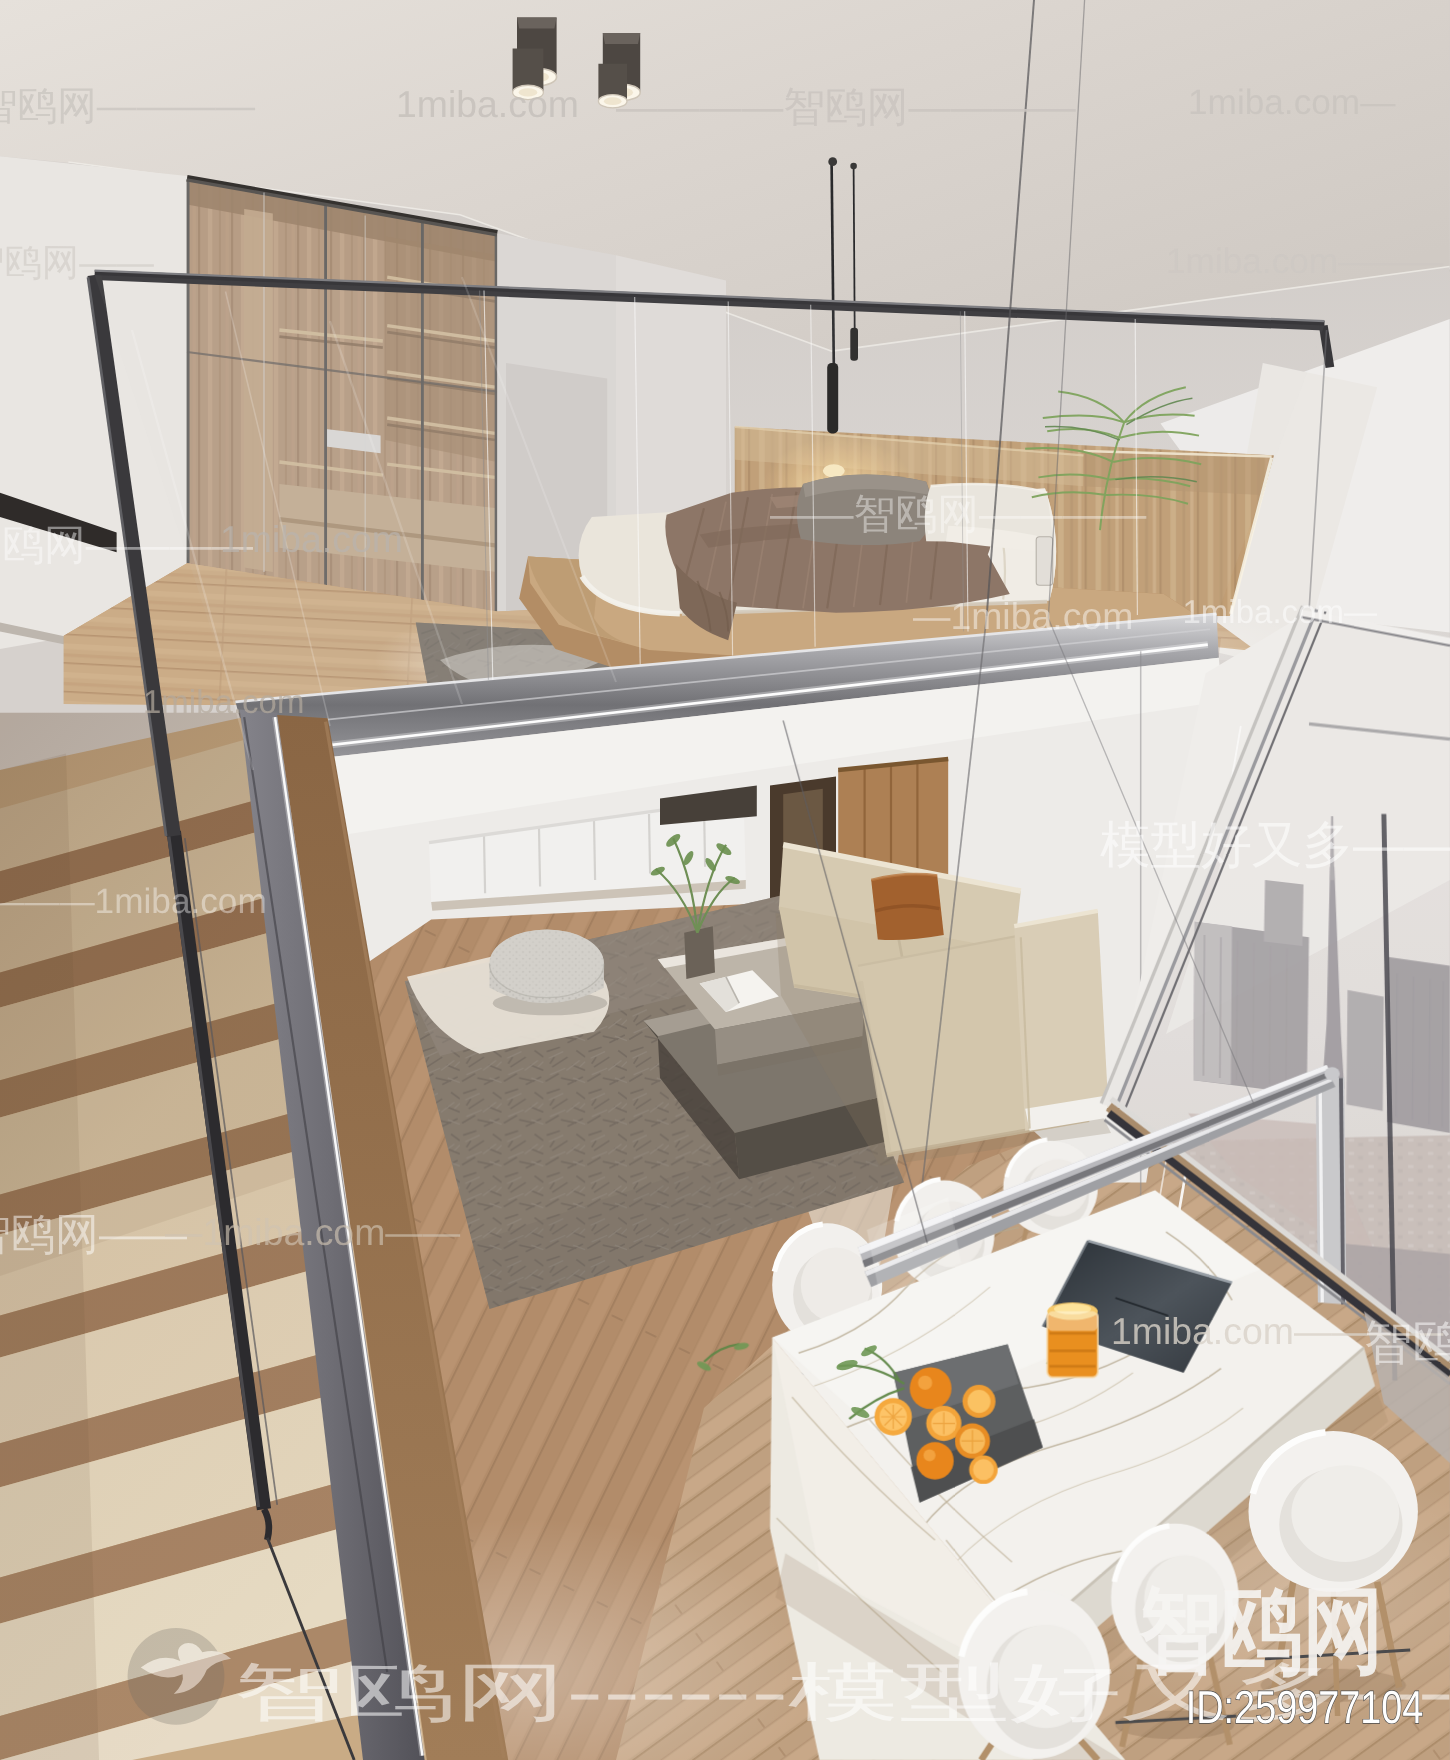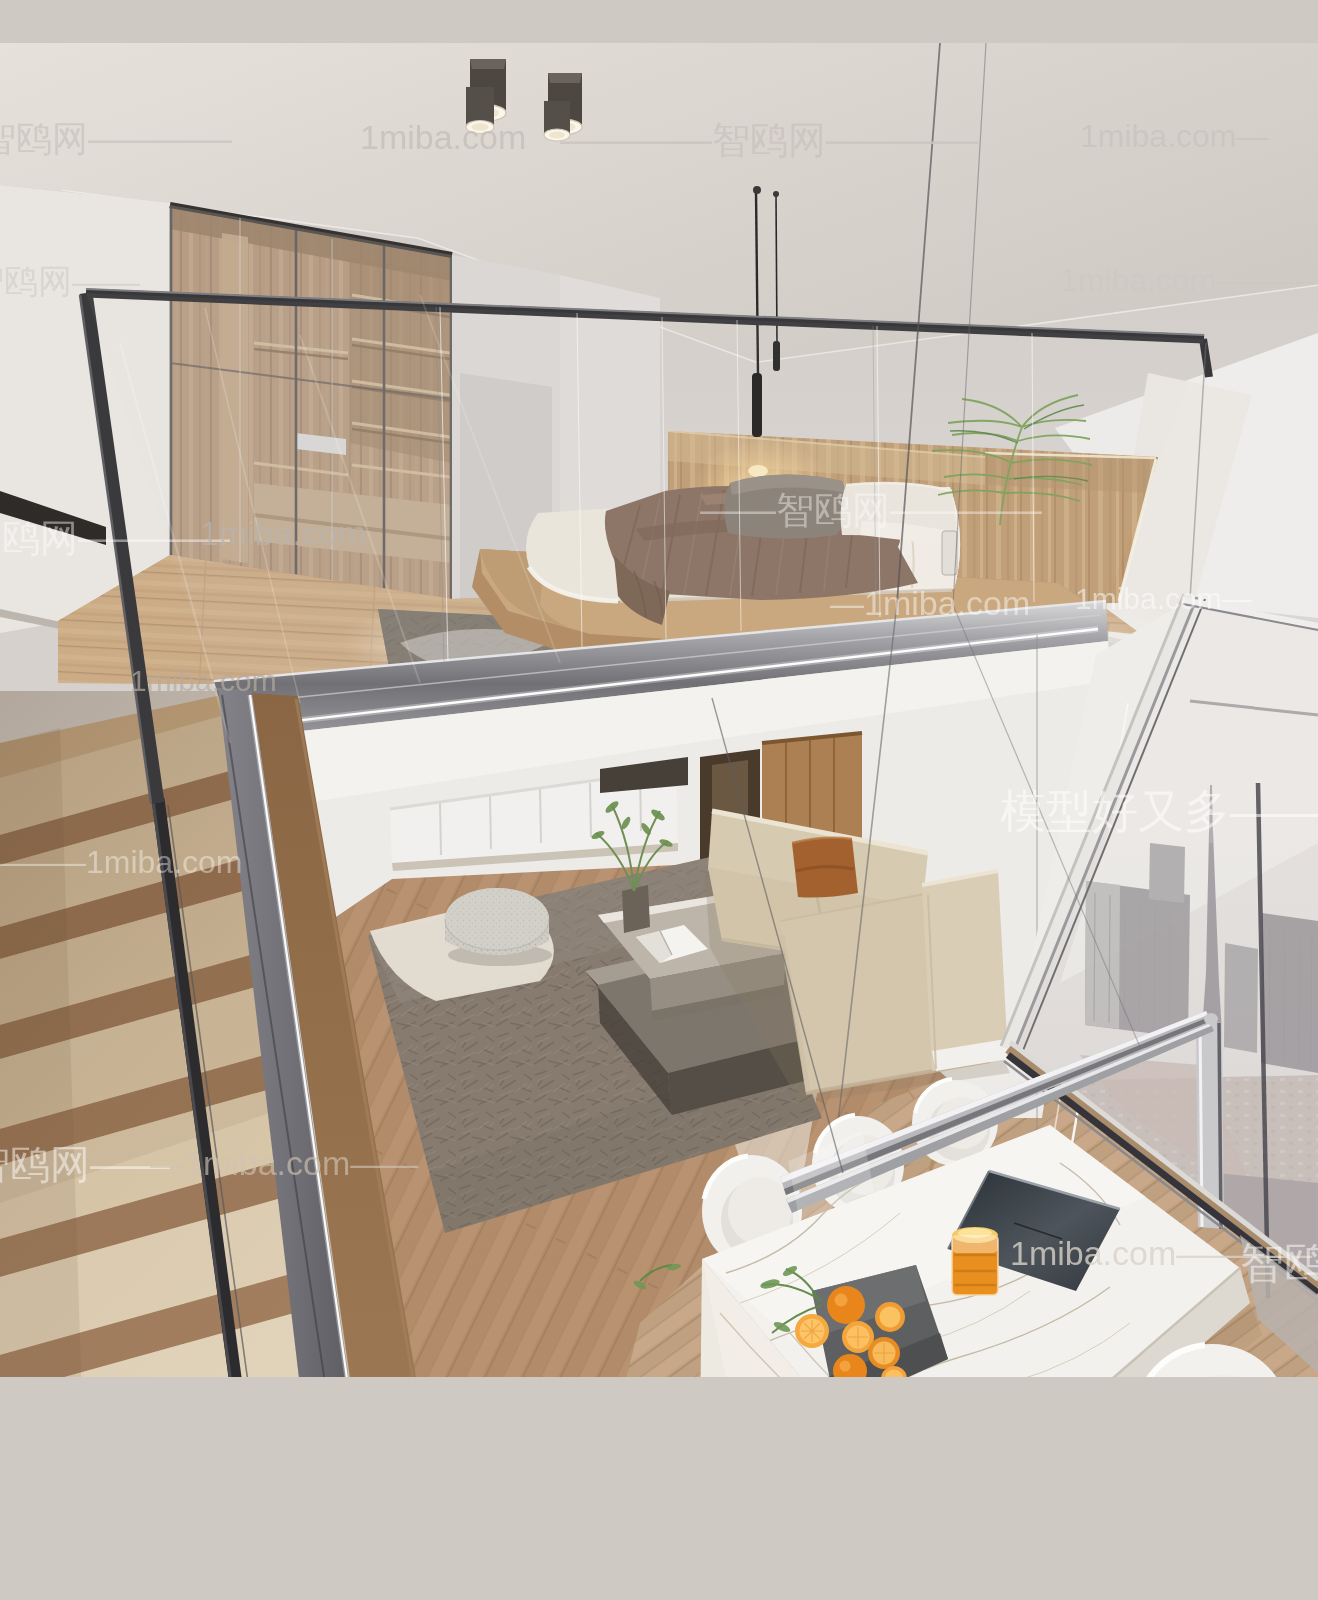--- a/index.html
+++ b/index.html
@@ -1,16 +1,16 @@
 <!DOCTYPE html>
 <html><head>
 <meta charset="utf-8">
 <style>
 html,body{margin:0;padding:0;background:#cfc9c4;}
-#stage{width:1318px;height:1334px;position:relative;overflow:hidden;font-family:"Liberation Sans",sans-serif;margin-top:43px;}
+#stage{width:1318px;height:1600px;position:relative;overflow:hidden;font-family:"Liberation Sans",sans-serif;}
 svg{display:block;}
 </style>
 </head>
 <body>
 <div id="stage">
 <svg width="1318" height="1600" viewBox="0 0 1318 1600">
 <defs>
 <linearGradient id="ceil" x1="0" y1="0" x2="1" y2="0.7">
  <stop offset="0" stop-color="#e6e1db"></stop>
           <stop offset="0.5" stop-color="#dbd5cf"></stop>

